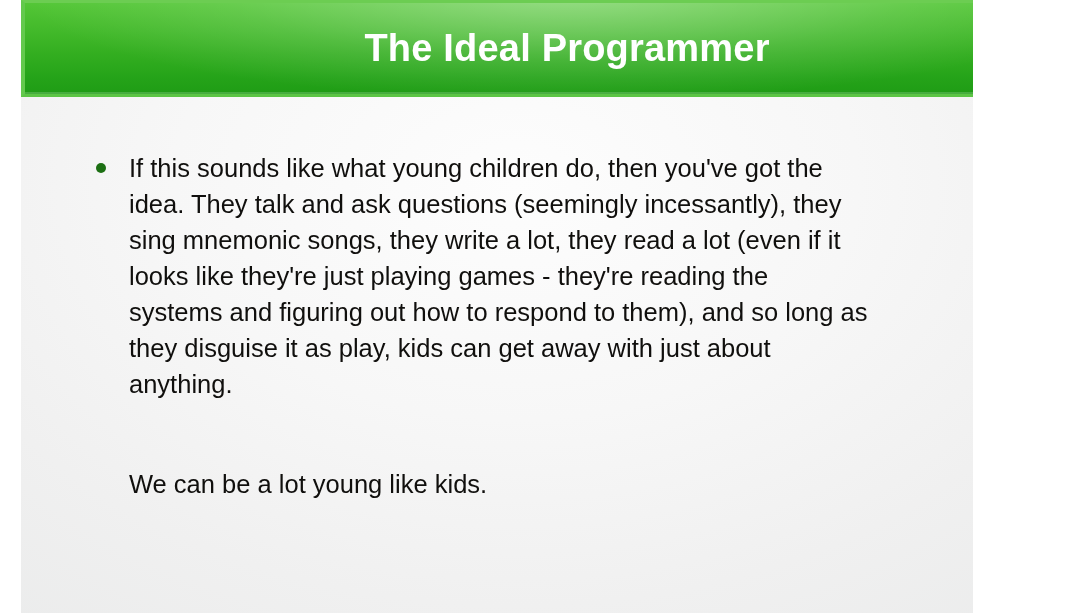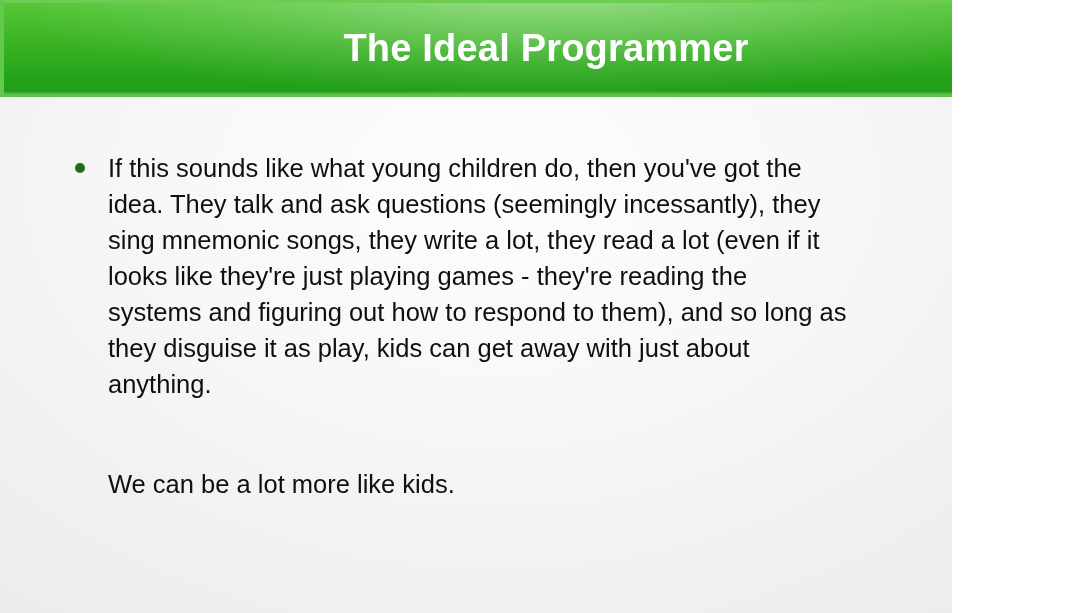--- a/index.html
+++ b/index.html
@@ -17,20 +17,21 @@
   #slide {
     position: relative;
     width: 952px;
     height: 613px;
     overflow: hidden;
     
     background-color: #eceded;
     background-image:
       radial-gradient(ellipse 900px 620px at 52% 30%,
                       #fdfdfd 0%, #f7f7f7 38%, #f0f0f0 68%, #e9eaea 100%);
+    margin-left: 21px;
   }
 
   
   #title-banner {
     position: absolute;
     left: 0;
     top: 0;
     width: 1092px;
     height: 97px;
     box-sizing: border-box;
@@ -135,18 +136,18 @@
 sing mnemonic songs, they write a lot, they read a lot (even if it
 looks like they're just playing games - they're reading the
 systems and figuring out how to respond to them), and so long as
 they disguise it as play, kids can get away with just about
 anything.</span>
       </div>
     </div>
 
     <div class="para-block" id="para-2">
       <div class="bullet-row">
-        <span class="para-text">We can be a lot more like kids.</span>
+        <span class="para-text">We can be a lot young like kids.</span>
       </div>
     </div>
 
   </div>
 </div>
 
 </body></html>

